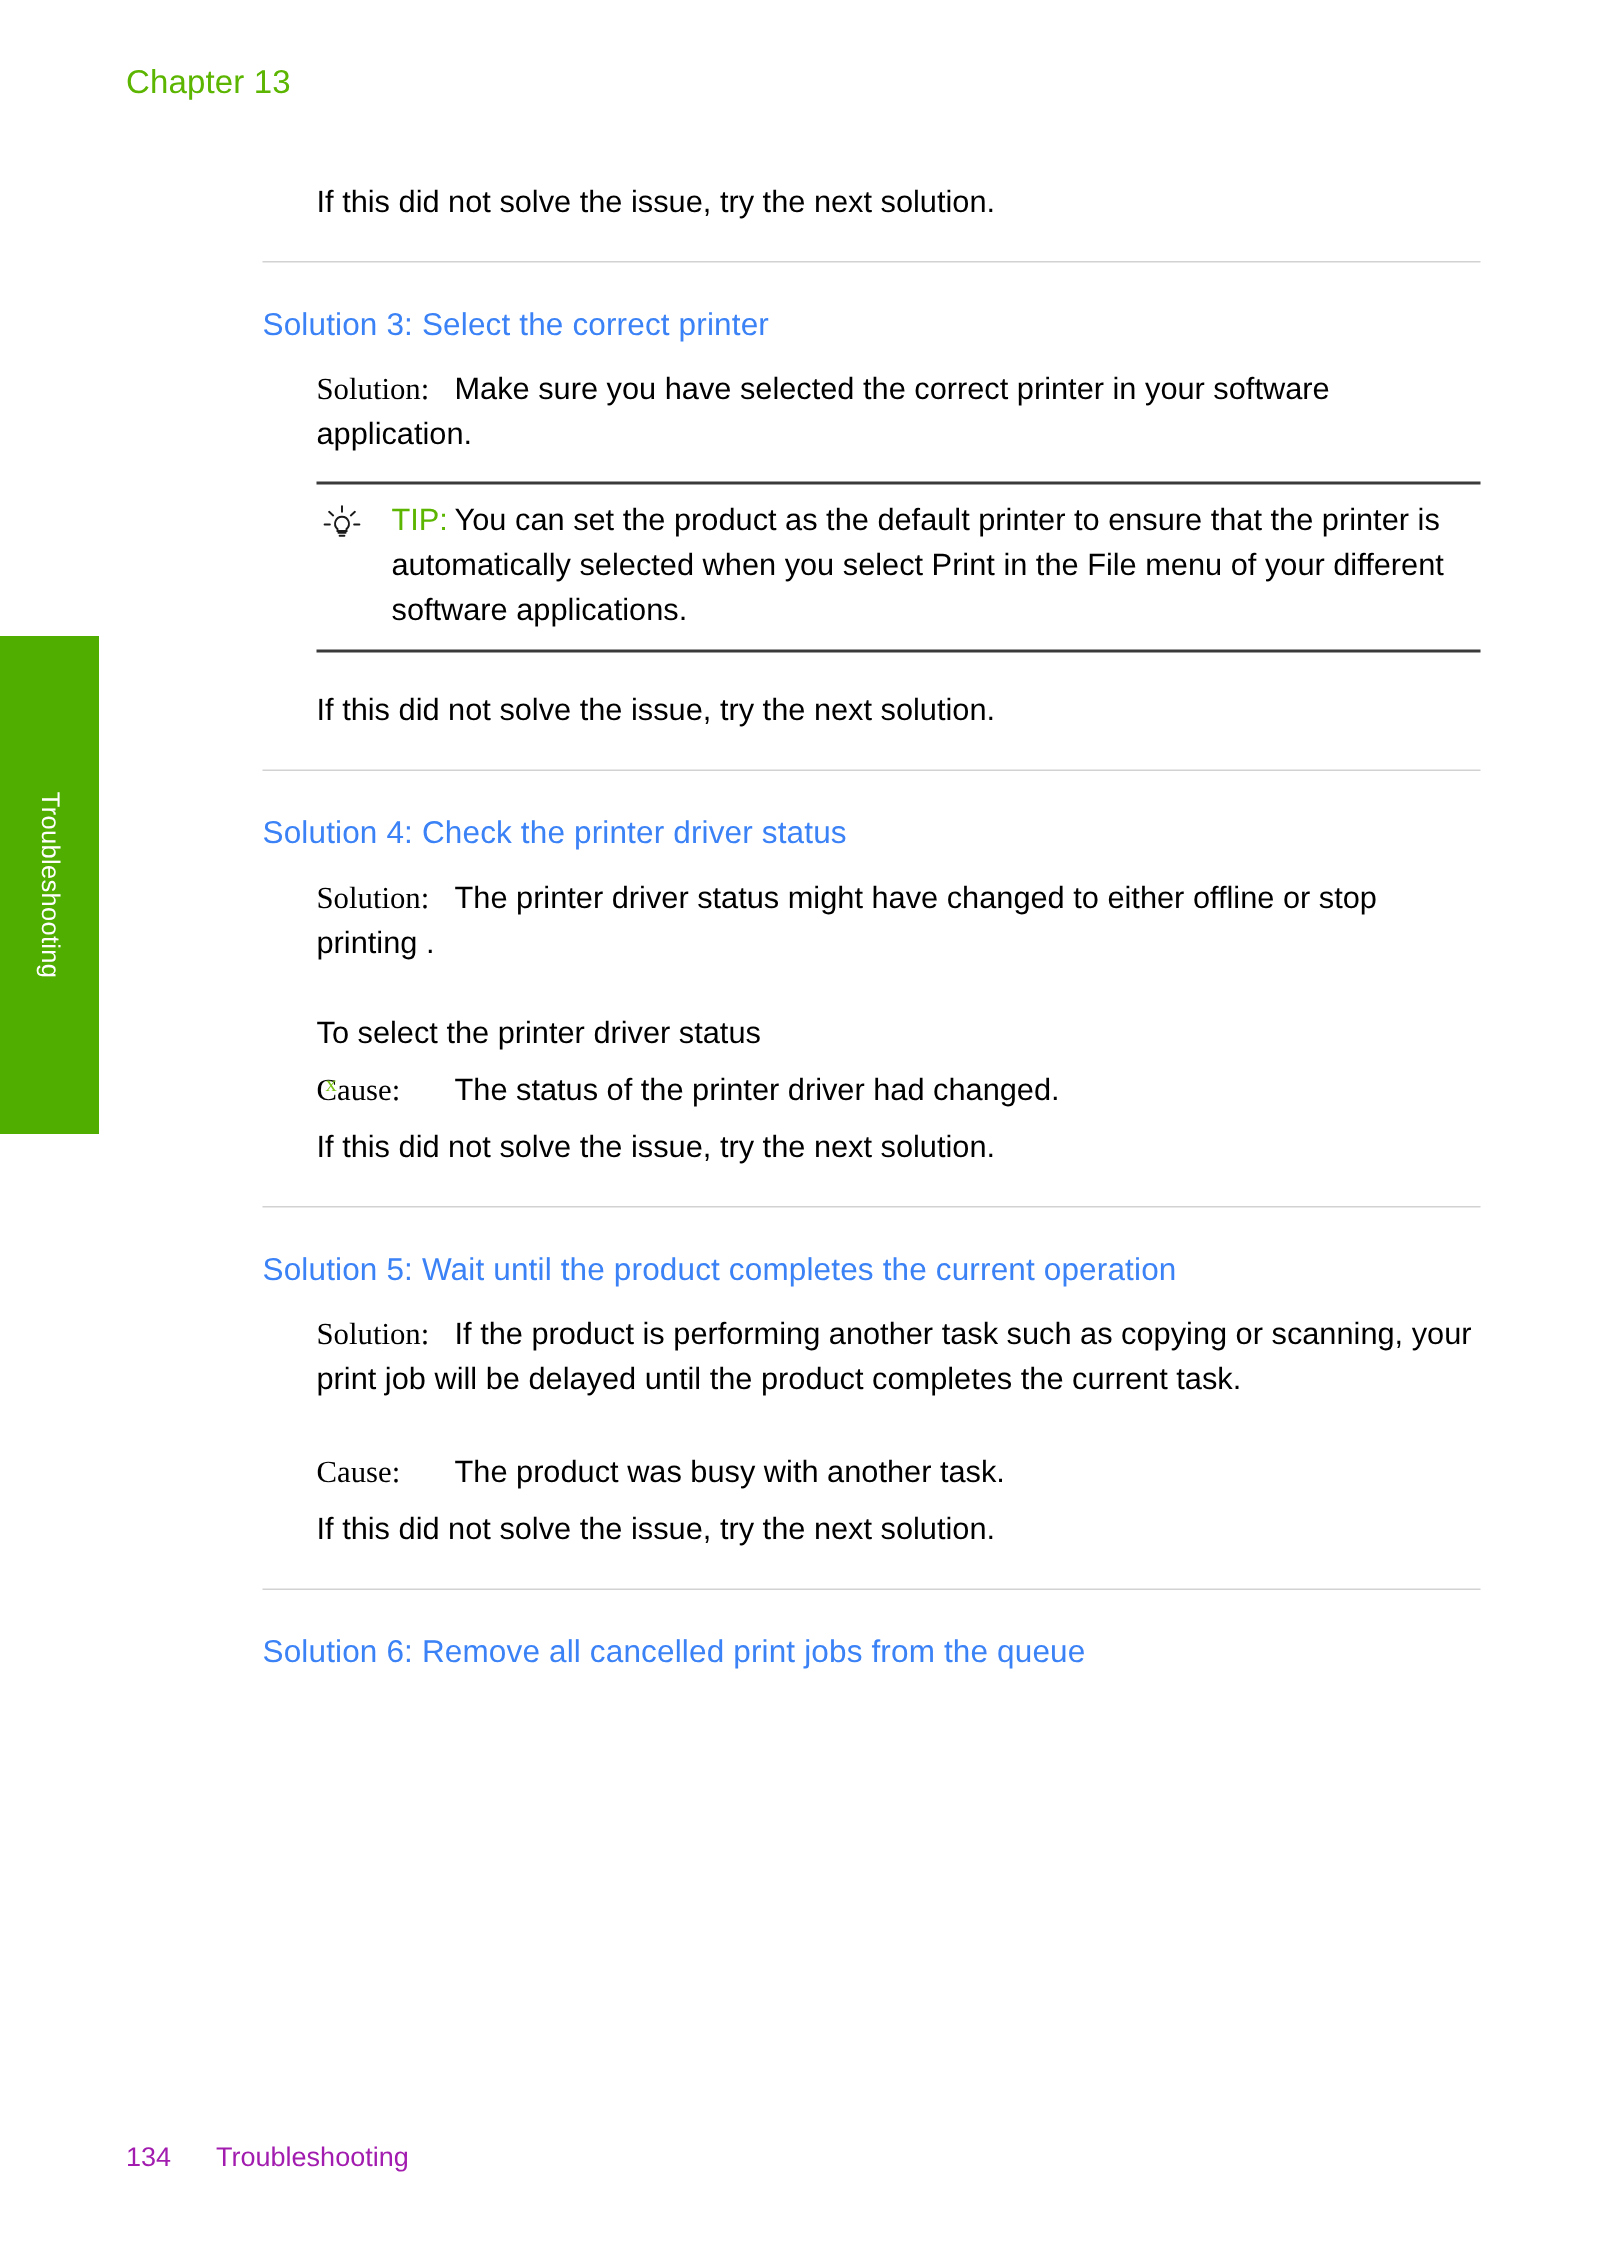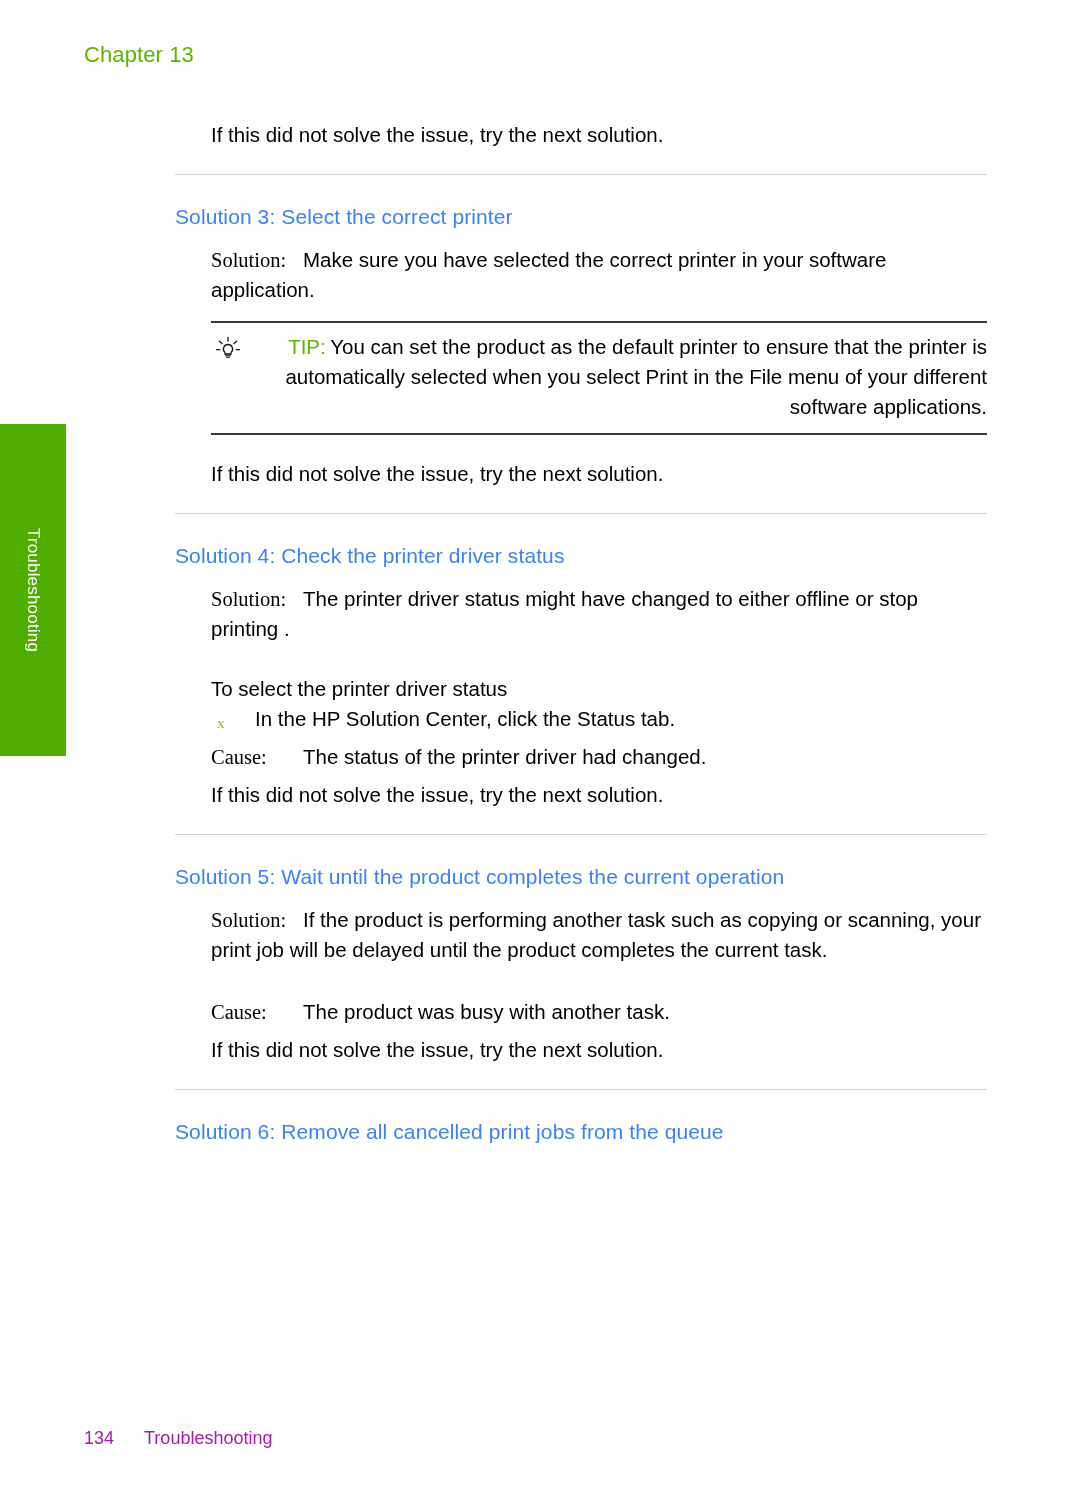--- a/index.html
+++ b/index.html
@@ -88,21 +88,20 @@
     letter-spacing: 0.1px;
   }
 
   
   .tipbox {
     margin-left: 36px;
     border-top: 2px solid #3a3a3a;
     border-bottom: 2px solid #3a3a3a;
     padding: 9px 0 11px 0;
     position: relative;
-    text-align: right;
   }
   .tipbox-inner {
     position: relative;
     padding-left: 50px;
   }
   .tip-icon {
     position: absolute;
     left: 2px;
     top: 3px;
     width: 30px;
@@ -221,21 +220,20 @@
   <p class="para indent">
     <span class="lead">Solution:</span><span>The printer driver status might have changed to either offline  or stop printing .</span>
   </p>
 
   <div class="sp-30"></div>
 
   <p class="para indent">To select the printer driver status</p>
 
   <div class="bullet-row">
     <span class="bullet-mark">x</span>
-    <span>In the HP Solution Center, click the Status  tab.</span>
   </div>
 
   <div class="sp-8"></div>
 
   <p class="para indent">
     <span class="lead">Cause:</span><span>The status of the printer driver had changed.</span>
   </p>
 
   <div class="sp-8"></div>
 

